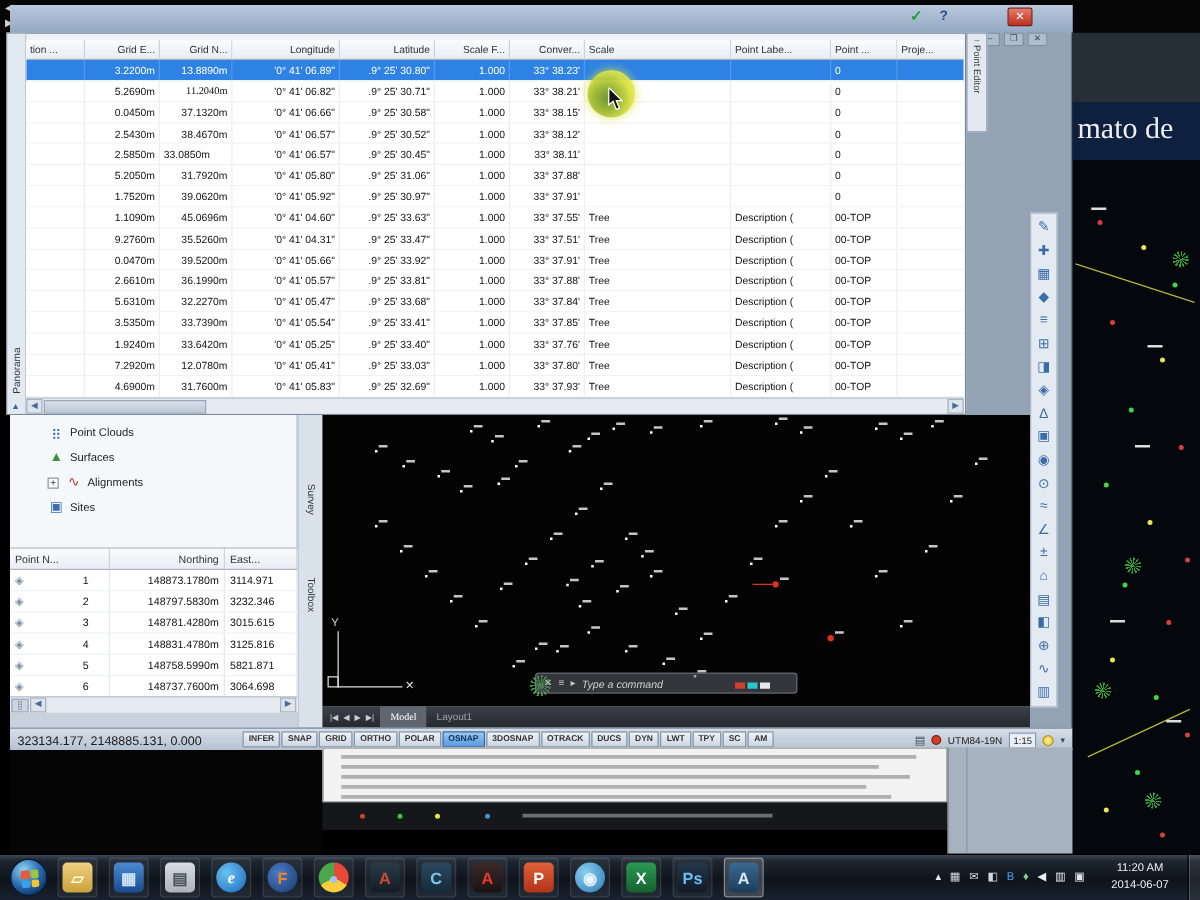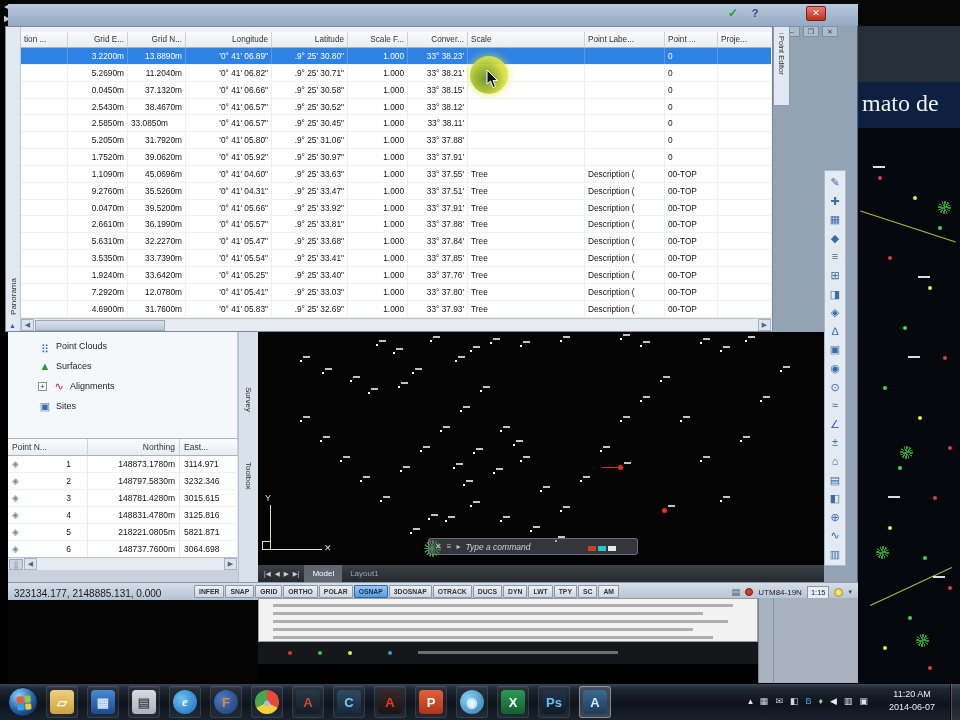--- a/index.html
+++ b/index.html
@@ -109,21 +109,21 @@
     display:flex;align-items:center;gap:5px;padding:0 6px;}
   #cmd-pill .g{color:#c8c8c8;font-size:8px;}
   #cmd-text{color:#d0d0d0;font-style:italic;font-size:8.5px;}
   .minibar{position:absolute;width:8px;height:5px;top:214px;}
 
   
   #model-bar{left:258px;top:565px;width:566px;height:17px;display:flex;align-items:center;
     background:linear-gradient(#3c4148,#26292e);padding-left:6px;gap:5px;}
   .mnav{color:#c8ced6;font-size:6.5px;}
   .mtab{color:#9aa2ac;font-size:8px;padding:0 8px;height:17px;line-height:17px;}
-  .mtab.act{background:#5f6670;color:#fff;}
+  .mtab.act{background:#5f6670;color:#fff;font-family:Liberation Serif, serif;}
 
   
   #status-bar{left:8px;top:582px;width:850px;height:18px;
     background:linear-gradient(#d6dfe9,#b4c2d2);border-top:1px solid #8a9aac;}
   #coords{position:absolute;left:6px;top:5px;font-size:10px;color:#1a1a1a;}
   #status-toggles{position:absolute;left:186px;top:2px;display:flex;gap:1px;}
   .stoggle{height:13px;line-height:12px;padding:0 4px;font-size:6.8px;font-weight:bold;color:#333;
     background:linear-gradient(#eef2f7,#ccd6e2);border:1px solid #8898ac;border-radius:1px;}
   .stoggle.on{background:linear-gradient(#9cc6ee,#5a9ade);border-color:#2a6aaa;color:#0e3358;}
   #status-right{position:absolute;right:6px;top:2px;height:14px;display:flex;align-items:center;gap:5px;}
@@ -292,21 +292,21 @@
             <div class="pnum">4</div>
           </div>
           <div class="pscell c1">148831.4780m</div>
           <div class="pscell c2">3125.816</div>
         </div>
         <div class="psrow">
           <div class="pscell c0">
             <div class="pdiamond">◈</div>
             <div class="pnum">5</div>
           </div>
-          <div class="pscell c1">218221.0805m</div>
+          <div class="pscell c1">148758.5990m</div>
           <div class="pscell c2">5821.871</div>
         </div>
         <div class="psrow">
           <div class="pscell c0">
             <div class="pdiamond">◈</div>
             <div class="pnum">6</div>
           </div>
           <div class="pscell c1">148737.7600m</div>
           <div class="pscell c2">3064.698</div>
         </div>
@@ -528,21 +528,21 @@
             <div class="pcell" style="width: 60px; text-align: right;">1.000</div>
             <div class="pcell" style="width: 60px; text-align: right;">33° 38.23'</div>
             <div class="pcell" style="width: 117px; text-align: left;"></div>
             <div class="pcell" style="width: 80px; text-align: left;"></div>
             <div class="pcell" style="width: 53px; text-align: left;">0</div>
             <div class="pcell" style="width: 54px; text-align: left;"></div>
           </div>
           <div class="prow">
             <div class="pcell" style="width: 47px; text-align: left;"></div>
             <div class="pcell" style="width: 60px; text-align: right;">5.2690m</div>
-            <div class="pcell" style="width: 58px; text-align: right;">11.2040m</div>
+            <div class="pcell" style="width: 58px; text-align: right; font-family: Liberation Serif, serif;">11.2040m</div>
             <div class="pcell" style="width: 86px; text-align: right;">'0° 41' 06.82"</div>
             <div class="pcell" style="width: 76px; text-align: right;">.9° 25' 30.71"</div>
             <div class="pcell" style="width: 60px; text-align: right;">1.000</div>
             <div class="pcell" style="width: 60px; text-align: right;">33° 38.21'</div>
             <div class="pcell" style="width: 117px; text-align: left;"></div>
             <div class="pcell" style="width: 80px; text-align: left;"></div>
             <div class="pcell" style="width: 53px; text-align: left;">0</div>
             <div class="pcell" style="width: 54px; text-align: left;"></div>
           </div>
           <div class="prow">

